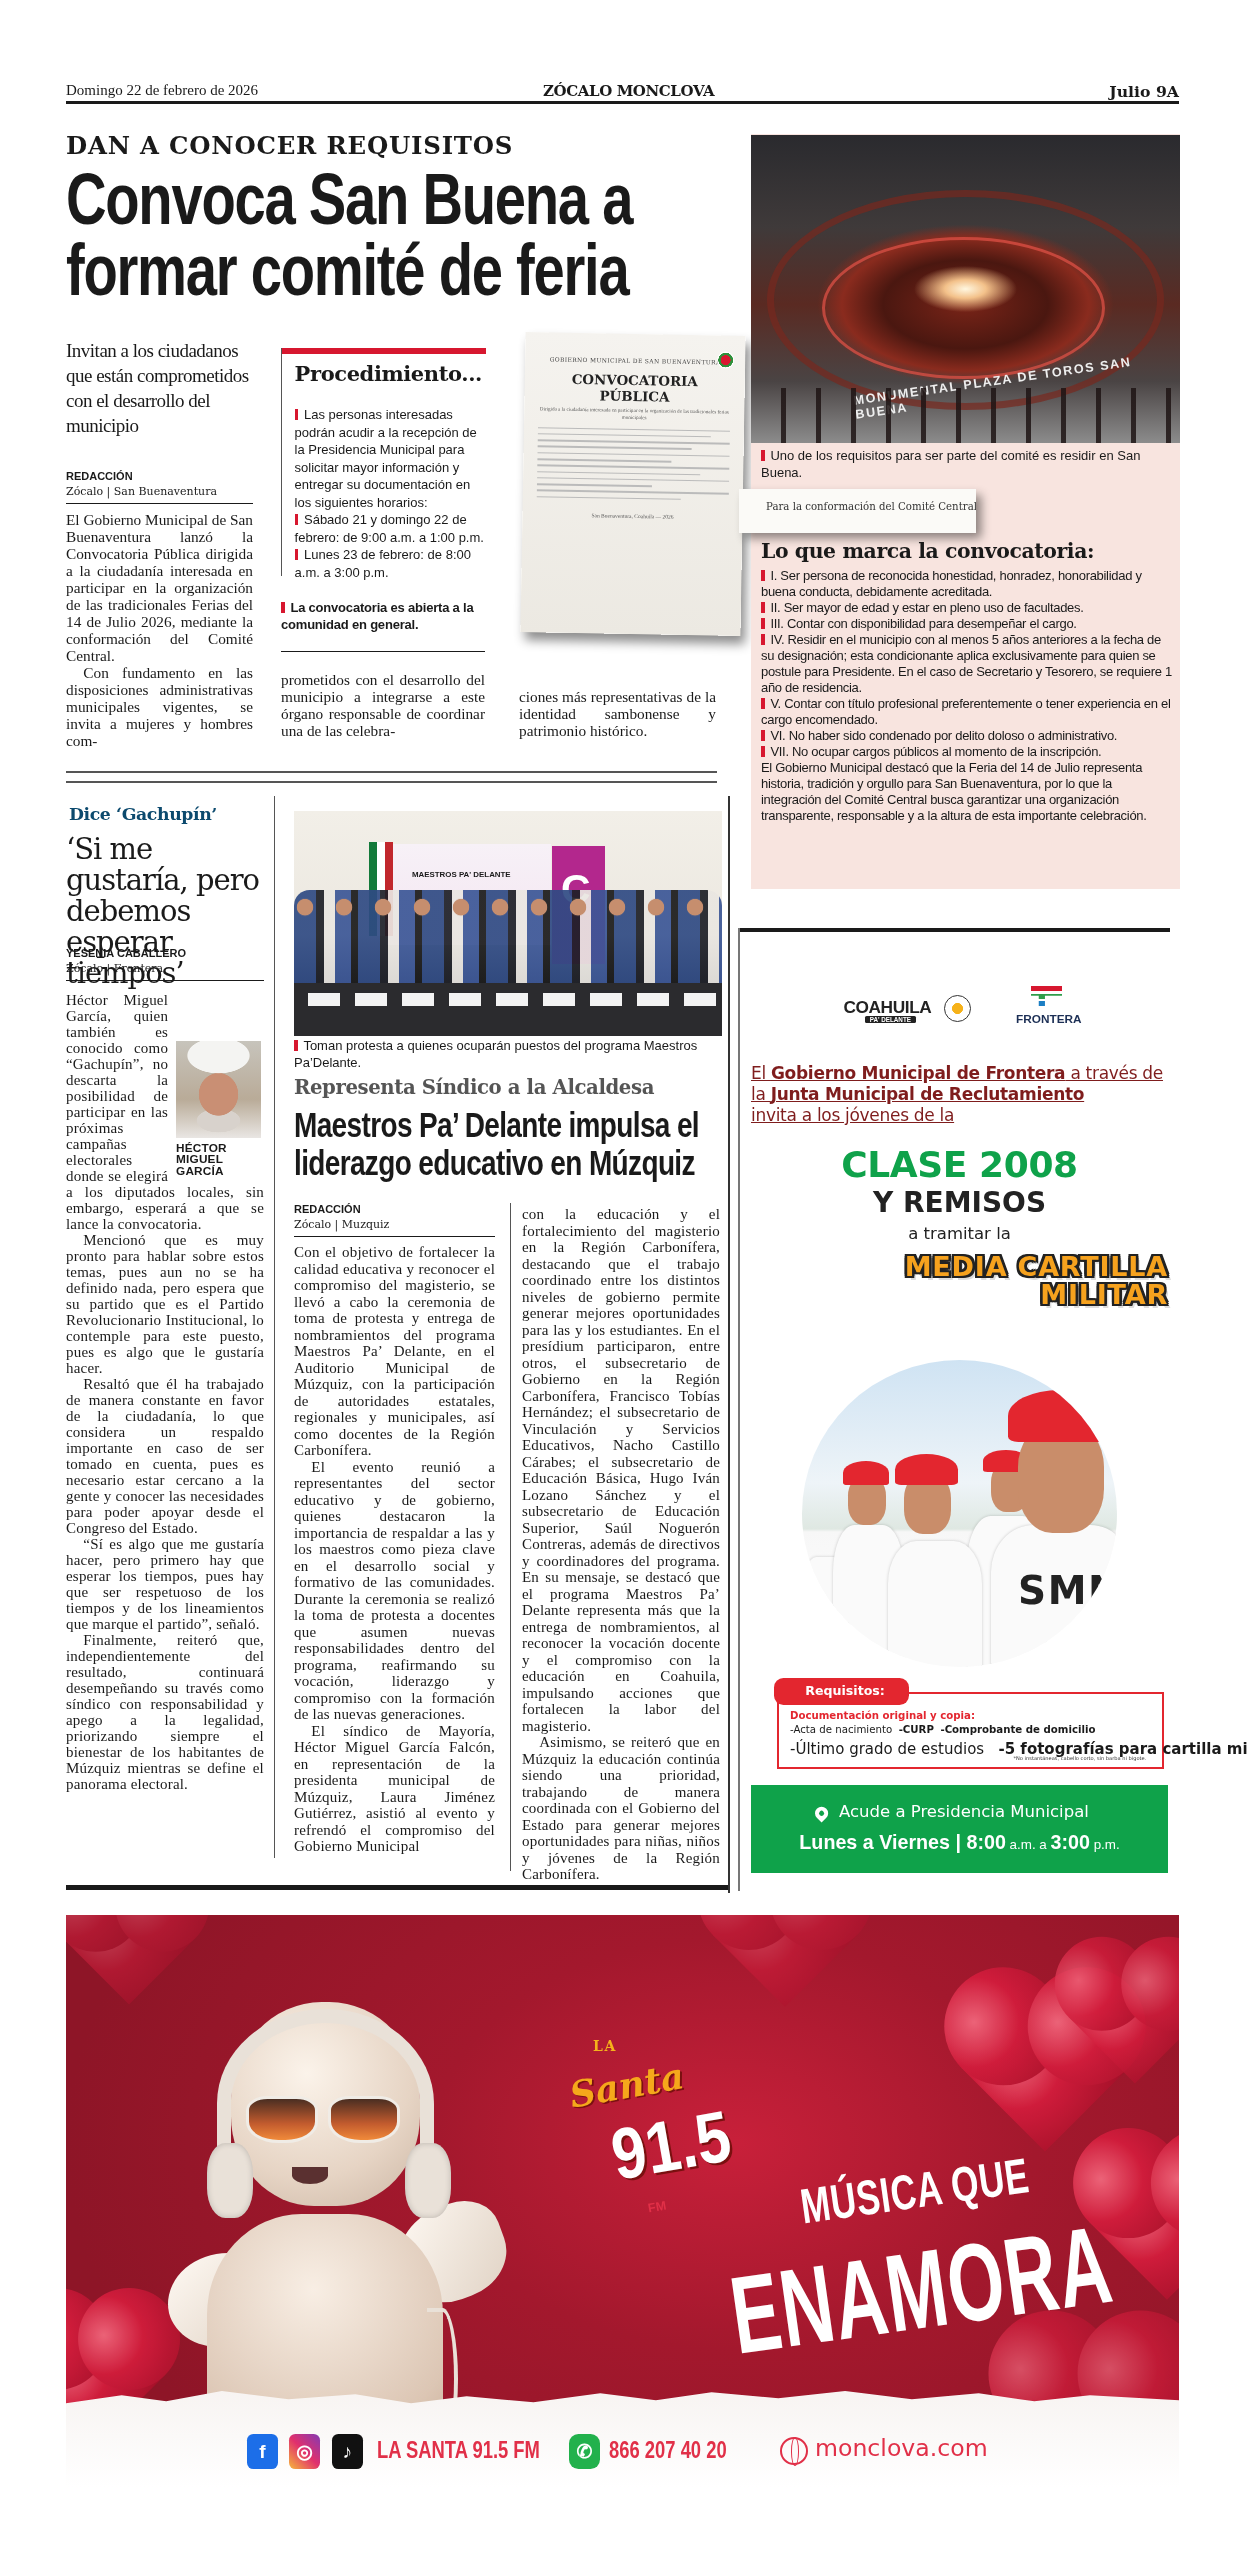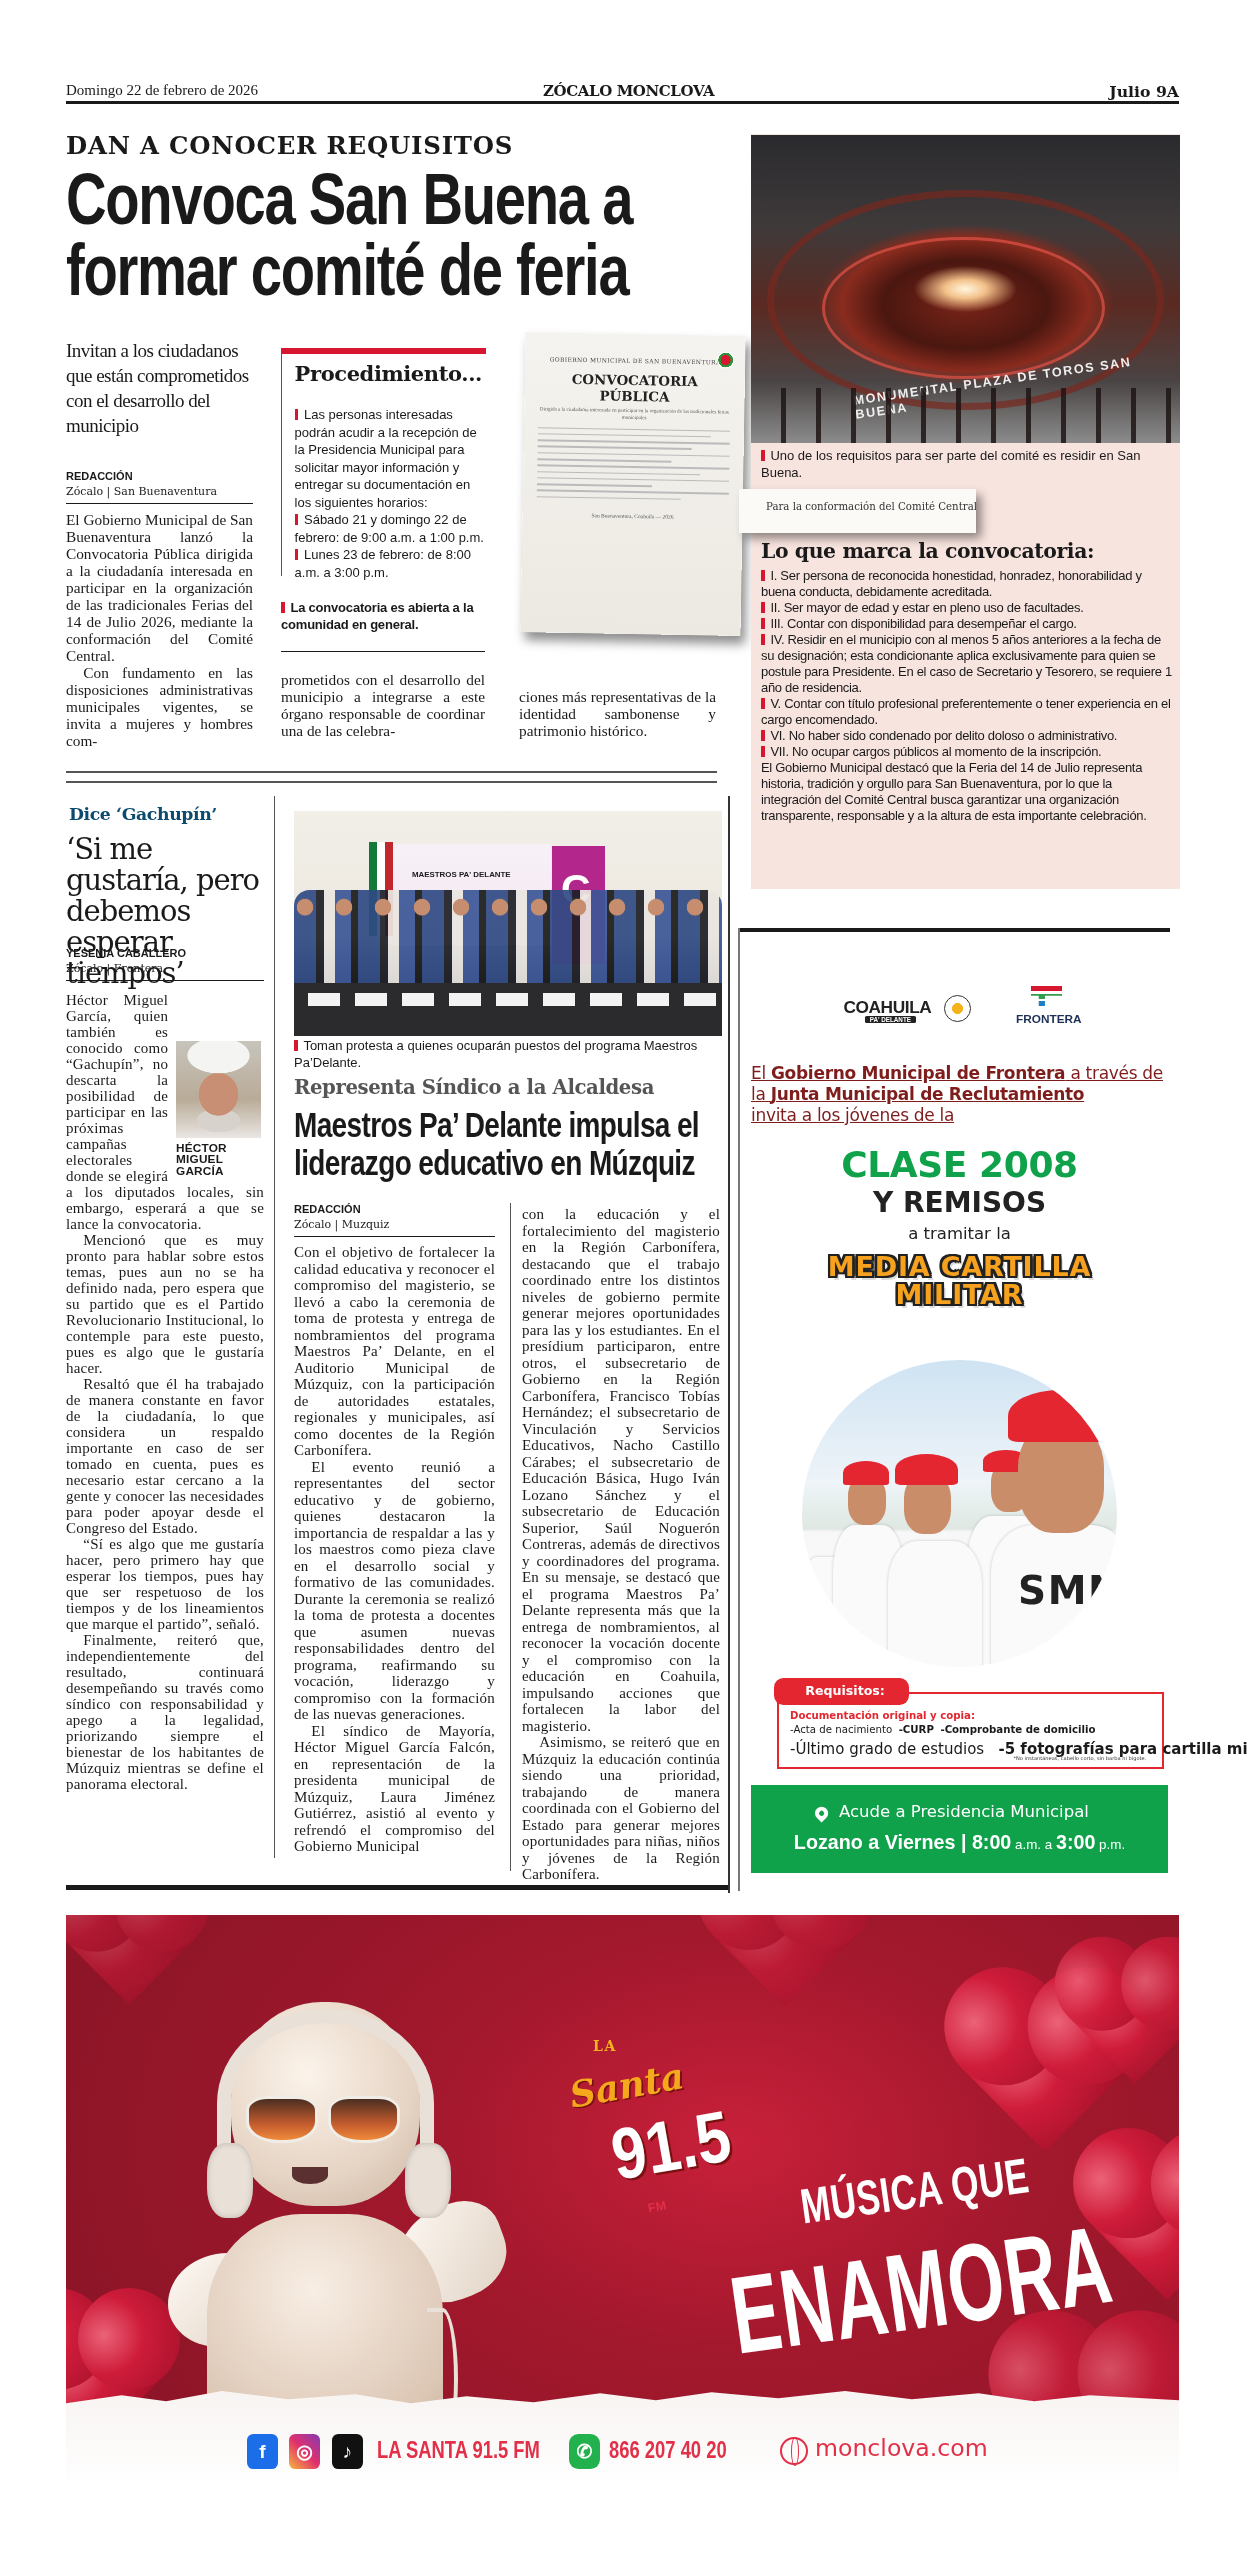--- a/index.html
+++ b/index.html
@@ -112,21 +112,21 @@
   .logo-coah { position: absolute; left: 9.4px; top: 4.7px; font-size: 17.3px; font-weight: 900; font-family: "Liberation Sans", sans-serif; letter-spacing: -0.4px; color: #222; }
   .logo-coah-sub { position: absolute; left: 31px; top: 24.4px; font-size: 6.3px; font-weight: bold; font-family: "Liberation Sans", sans-serif; background: #222; color: #fff; padding: 0 4.7px; border-radius: 1.6px; }
   .logo-seal { position: absolute; left: 110px; top: 3.1px; width: 27px; height: 27px; border-radius: 50%; border: 1.6px solid #333; background: radial-gradient(circle,#f6b21a 30%,#fff 32%); }
   .logo-front { position: absolute; left: 182px; top: 20.4px; font-size: 11.8px; font-weight: 900; font-family: "Liberation Sans", sans-serif; color: #1c2f55; }
   .logo-front-mark { position: absolute; left: 197px; top: -6.3px; width: 31px; height: 25px; background: linear-gradient(180deg,#d7172f 0 20%, #fff 20% 30%, #2f9d4a 30% 50%, #fff 50% 60%, #1c7fc4 60% 80%, transparent 80%); clip-path: polygon(0 0,100% 0,100% 40%,45% 40%,45% 100%,25% 100%,25% 40%,0 40%); }
   #ad-intro { left: 751px; top: 1063px; width: 417px; text-align: left; font-size: 17px; line-height: 21px; font-family: "DejaVu Sans", sans-serif; color: #7f1d1d; letter-spacing: -0.3px; text-decoration: underline; }
   #ad-intro b { font-weight: bold; }
   #ad-clase { left: 751px; top: 1144px; width: 417px; text-align: center; font-size: 36px; font-weight: 900; font-family: "DejaVu Sans", sans-serif; color: #0fa24a; letter-spacing: -0.4px; }
   #ad-remisos { left: 751px; top: 1186px; width: 417px; text-align: center; font-size: 28px; font-weight: bold; font-family: "DejaVu Sans", sans-serif; color: #222; }
   #ad-tramitar { left: 751px; top: 1224px; width: 417px; text-align: center; font-size: 16.5px; font-family: "DejaVu Sans", sans-serif; color: #222; }
-  #ad-cartilla { left: 751px; top: 1253px; width: 417px; text-align: center; font-size: 27px; line-height: 28px; font-weight: 900; font-family: "DejaVu Sans", sans-serif; color: #f6a21e; text-shadow: -2.4px -2.4px 0 #222, 2.4px -2.4px 0 #222, -2.4px 2.4px 0 #222, 2.4px 2.4px 0 #222, 0 2.4px 0 #222, 0 -2.4px 0 #222, 2.4px 0 0 #222, -2.4px 0 0 #222, 3.9px 3.9px 0 #ddd; letter-spacing: 0.8px; }
+  #ad-cartilla { left: 751px; top: 1253px; width: 417px; text-align: right; font-size: 27px; line-height: 28px; font-weight: 900; font-family: "DejaVu Sans", sans-serif; color: #f6a21e; text-shadow: -2.4px -2.4px 0 #222, 2.4px -2.4px 0 #222, -2.4px 2.4px 0 #222, 2.4px 2.4px 0 #222, 0 2.4px 0 #222, 0 -2.4px 0 #222, 2.4px 0 0 #222, -2.4px 0 0 #222, 3.9px 3.9px 0 #ddd; letter-spacing: 0.8px; }
   #ad-circle { left: 802px; top: 1360px; width: 315px; height: 307px; border-radius: 50%; overflow: hidden; background: linear-gradient(180deg,#cfe3f3 0%, #eef4f8 40%, #dfe8e2 55%, #f7f7f7 56%, #ffffff 100%); }
   #ad-circle .cap { position: absolute; background: #e3262f; border-radius: 50% 50% 10% 10%; }
   #ad-circle .face { position: absolute; background: #c98d6a; border-radius: 40%; }
   #ad-circle .shirt { position: absolute; background: #fafafa; border-radius: 30% 30% 0 0; box-shadow: 0 0 3.1px rgba(0,0,0,0.2); }
   #ad-circle .smn { position: absolute; font-size: 39px; font-weight: 900; font-family: "DejaVu Sans", sans-serif; color: #222; letter-spacing: 1.6px; }
   #ad-req { left: 777px; top: 1692px; width: 387px; height: 77px; border: 2.4px solid #e3262f; }
   #ad-req-tab { position: absolute; left: -4.7px; top: -15.7px; width: 135px; height: 27px; background: #e3262f; border-radius: 9.4px 9.4px 9.4px 9.4px; color: #fff; font-weight: bold; font-size: 12.6px; font-family: "DejaVu Sans", sans-serif; padding: 4.7px 0 0 31px; }
   #ad-req-head { position: absolute; left: 11px; top: 15.7px; font-size: 10.2px; font-weight: bold; color: #e3262f; font-family: "DejaVu Sans", sans-serif; }
   #ad-req-line1 { position: absolute; left: 11px; top: 30px; font-size: 10.2px; font-family: "DejaVu Sans", sans-serif; white-space: nowrap; }
   #ad-req-line2 { position: absolute; left: 11px; top: 46px; font-size: 15px; font-family: "DejaVu Sans", sans-serif; white-space: nowrap; }
@@ -352,21 +352,21 @@
 <div class="abs" id="ad-req">
   <div id="ad-req-tab">Requisitos:</div>
   <div id="ad-req-head">Documentación original y copia:</div>
   <div id="ad-req-line1"><span>-Acta de nacimiento</span>&nbsp;&nbsp;<b>-CURP</b>&nbsp;&nbsp;<b>-Comprobante de domicilio</b></div>
   <div id="ad-req-line2"><span>-Último grado de estudios</span>&nbsp;&nbsp;&nbsp;<b>-5 fotografías para cartilla militar</b></div>
   <div id="ad-req-note">*No instantáneas, cabello corto, sin barba ni bigote.</div>
 </div>
 <div class="abs" id="ad-green">
   <div id="ad-pin"></div>
   <div id="ad-acude">Acude a Presidencia Municipal</div>
-  <div id="ad-hours"><span>Lozano a Viernes</span><span> | </span><span>8:00</span><span class="small"> a.m. a </span><span>3:00</span><span class="small"> p.m.</span></div>
+  <div id="ad-hours"><span>Lunes a Viernes</span><span> | </span><span>8:00</span><span class="small"> a.m. a </span><span>3:00</span><span class="small"> p.m.</span></div>
 </div>
 
 <div class="abs" id="radio-ad">
   <div class="heart" style="left:920px;top:94px;width:118px;height:118px;"></div>
   <div class="heart" style="left:1022px;top:55px;width:94px;height:94px;opacity:0.8"></div>
   <div class="heart" style="left:1046px;top:252px;width:110px;height:110px;"></div>
   <div class="heart" style="left:967px;top:440px;width:126px;height:126px;opacity:0.7"></div>
   <div class="heart" style="left:-23.6px;top:409px;width:102px;height:102px;"></div>
   <div class="heart" style="left:15.7px;top:-23.6px;width:94px;height:94px;opacity:0.5"></div>
   <div class="heart" style="left:668px;top:-31px;width:102px;height:102px;opacity:0.5"></div>

